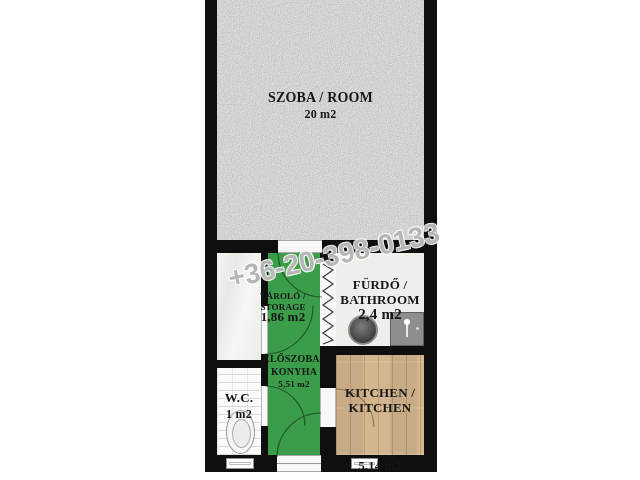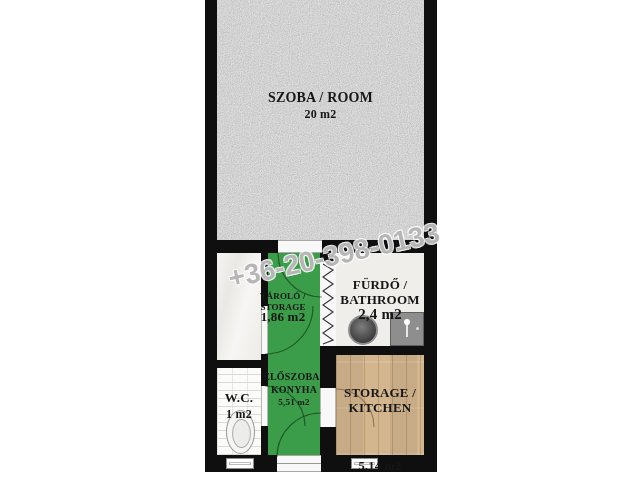--- a/index.html
+++ b/index.html
@@ -149,35 +149,35 @@
 
   <div class="lbl szoba-lbl" style="z-index:30;">
     <div>SZOBA / ROOM</div>
     <div class="area">20 m2</div>
   </div>
   <div class="lbl storage-lbl" style="z-index:30;margin-left:44px;">
     <div>TÁROLÓ /</div>
     <div>STORAGE</div>
     <div class="area">1,86 m2</div>
   </div>
-  <div class="lbl hall-lbl" style="z-index:30;margin-top:18px;">
+  <div class="lbl hall-lbl" style="z-index:30;">
     <div>ELŐSZOBA /</div>
     <div>KONYHA</div>
     <div class="area">5,51 m2</div>
   </div>
   <div class="lbl bath-lbl" style="z-index:30;">
     <div>FÜRDŐ /</div>
     <div>BATHROOM</div>
     <div class="area">2,4 m2</div>
   </div>
   <div class="lbl wc-lbl" style="z-index:30;">
     <div>W.C.</div>
     <div class="area">1 m2</div>
   </div>
   <div class="lbl kitchen-lbl" style="z-index:30;">
-    <div>STORAGE /</div>
+    <div>KITCHEN /</div>
     <div>KITCHEN</div>
     <div class="area">5,14 m2</div>
   </div>
 
   <div class="abs watermark">+36-20-398-0133</div>
 
 </div>
 
 </body></html>

